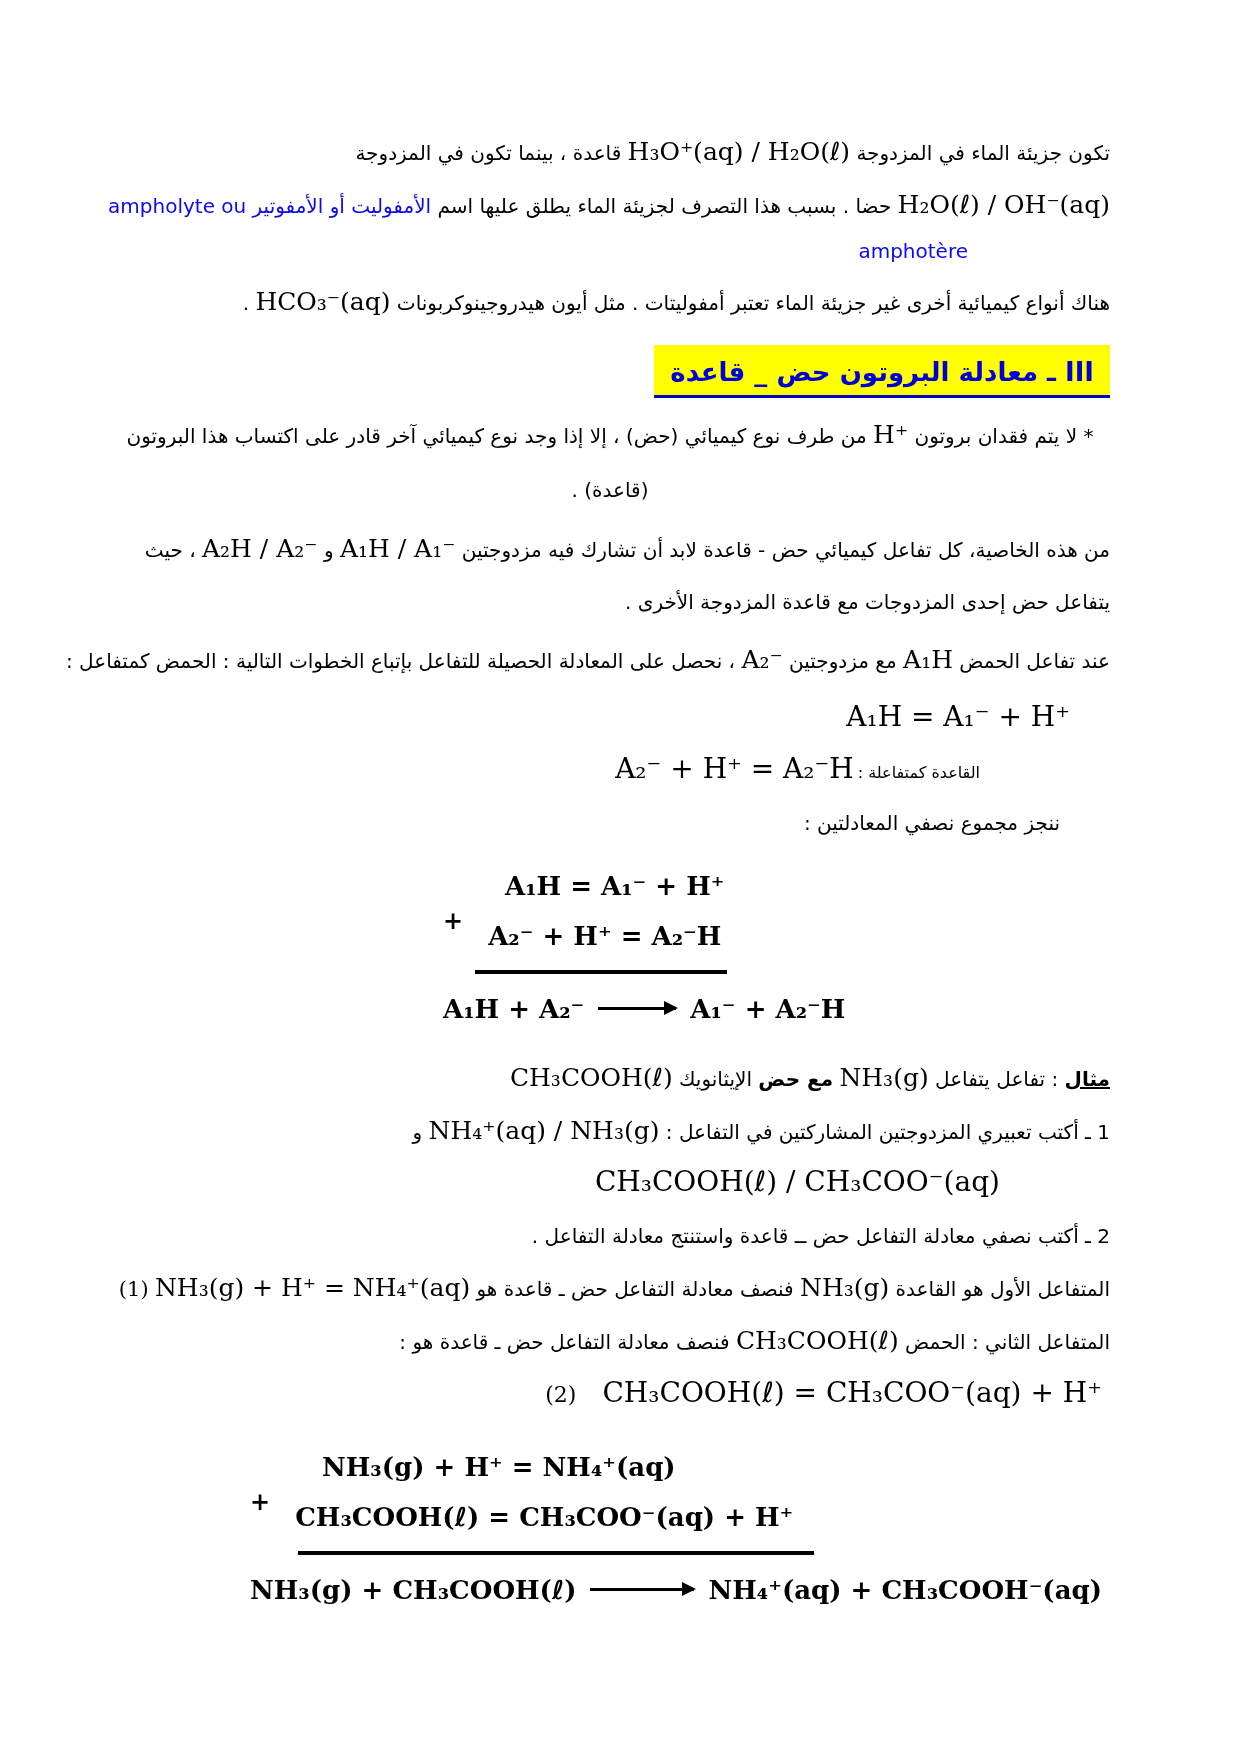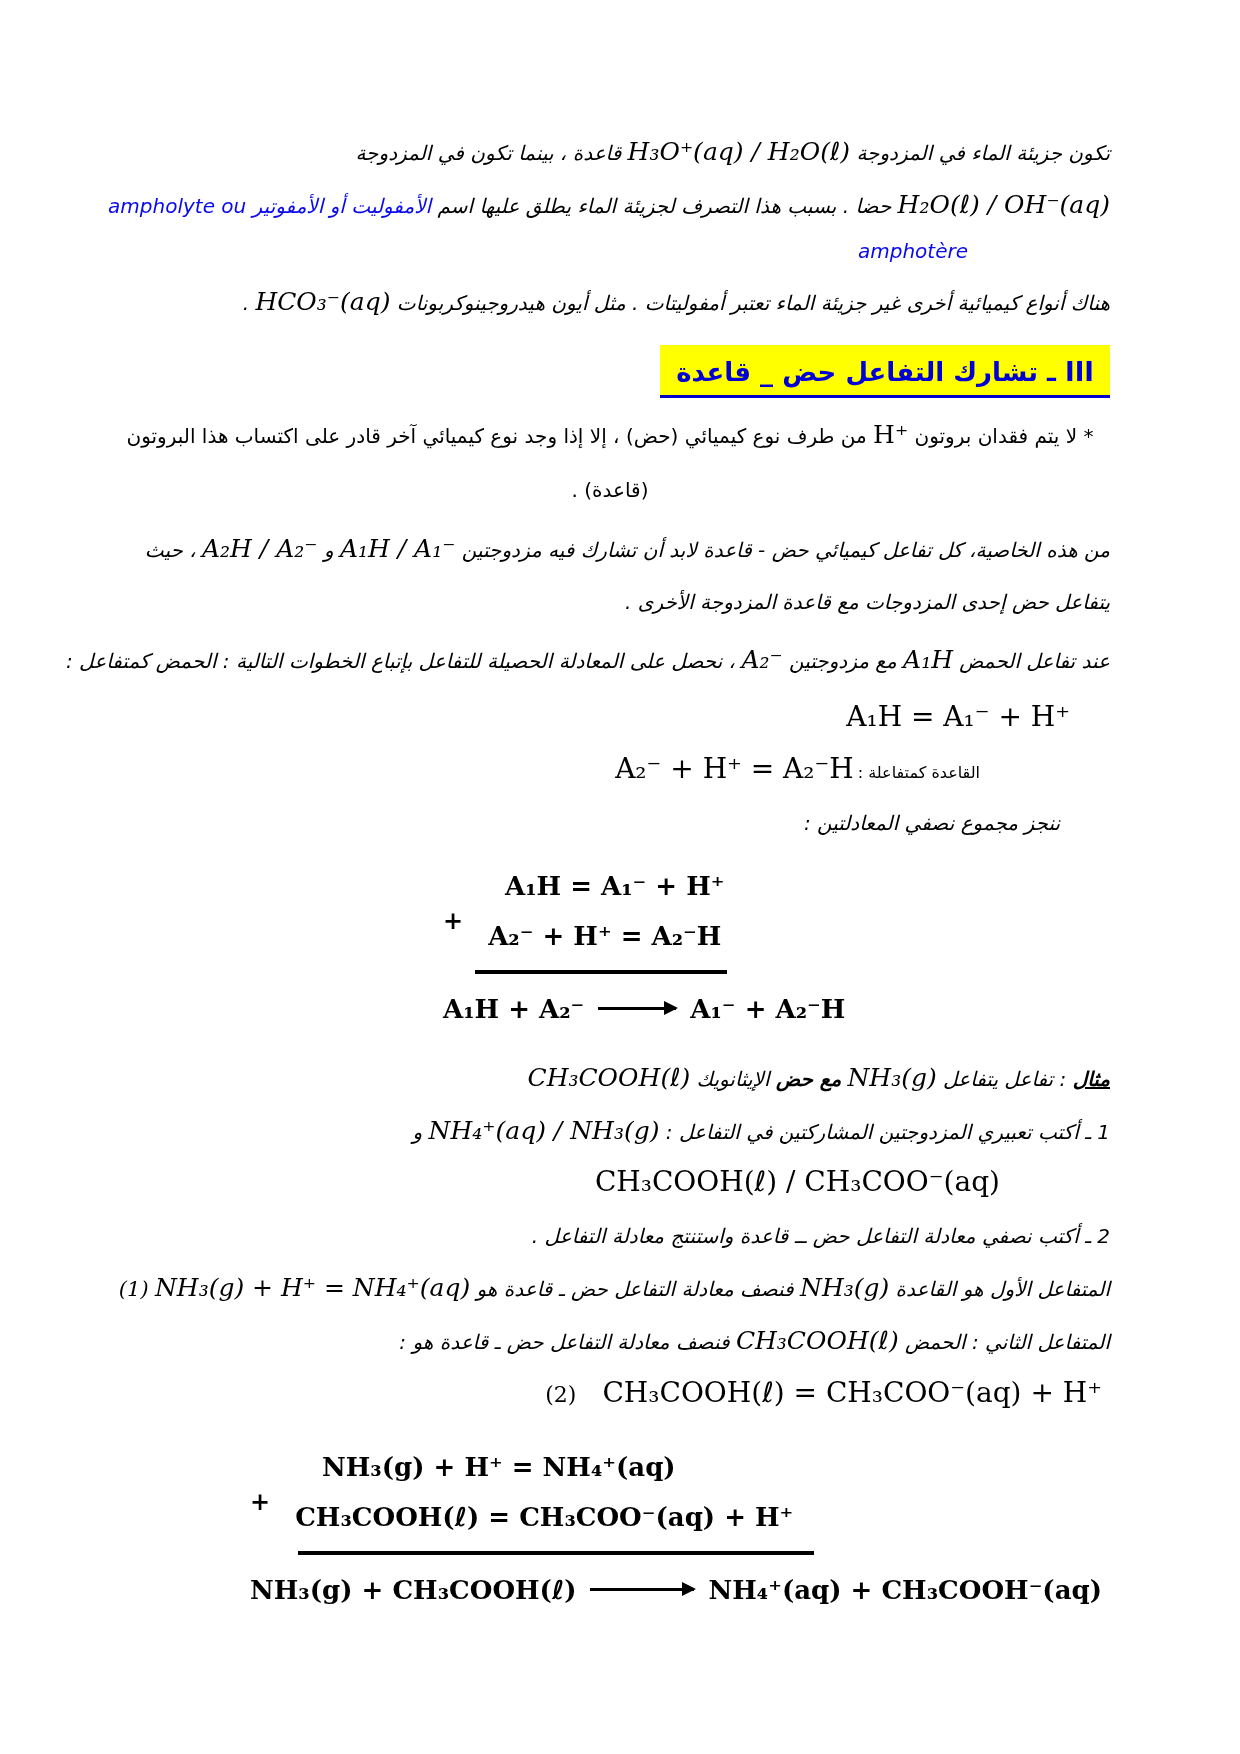--- a/index.html
+++ b/index.html
@@ -14,21 +14,20 @@
     overflow:hidden;
   }
   
   .line {
     direction:rtl;
     text-align:right;
     line-height:52px;
     white-space:nowrap;
     font-family:"DejaVu Sans", sans-serif;
     font-size:20px;
-    font-style:italic;
   }
   .wrapline {
     direction:rtl;
     text-align:center;
     line-height:54px;
     white-space:normal;
     font-family:"DejaVu Sans", sans-serif;
     font-size:20px;
   }
   .ar { font-family:"DejaVu Sans", sans-serif; }
@@ -136,21 +135,21 @@
     <span class="latin blue">amphotère</span>
   </div>
 
   <div class="line mt-6">
     <span class="ar">هناك أنواع كيميائية أخرى غير جزيئة الماء تعتبر أمفوليتات . مثل أيون هيدروجينوكربونات</span>
     <span class="formula">HCO₃⁻(aq)</span>
     <span class="ar">.</span>
   </div>
 
   <div class="title-row">
-    <span class="section-title">III ـ تشارك التفاعل حض _ قاعدة</span>
+    <span class="section-title">III ـ معادلة البروتون حض _ قاعدة</span>
   </div>
 
   <div class="wrapline">
     <span class="ar">* لا يتم فقدان بروتون</span>
     <span class="formula">H⁺</span>
     <span class="ar">من طرف نوع كيميائي (حض) ، إلا إذا وجد نوع كيميائي آخر قادر على اكتساب هذا البروتون (قاعدة) .</span>
   </div>
 
   <div class="line mt-6">
     <span class="ar">من هذه الخاصية، كل تفاعل كيميائي حض - قاعدة لابد أن تشارك فيه مزدوجتين</span>

